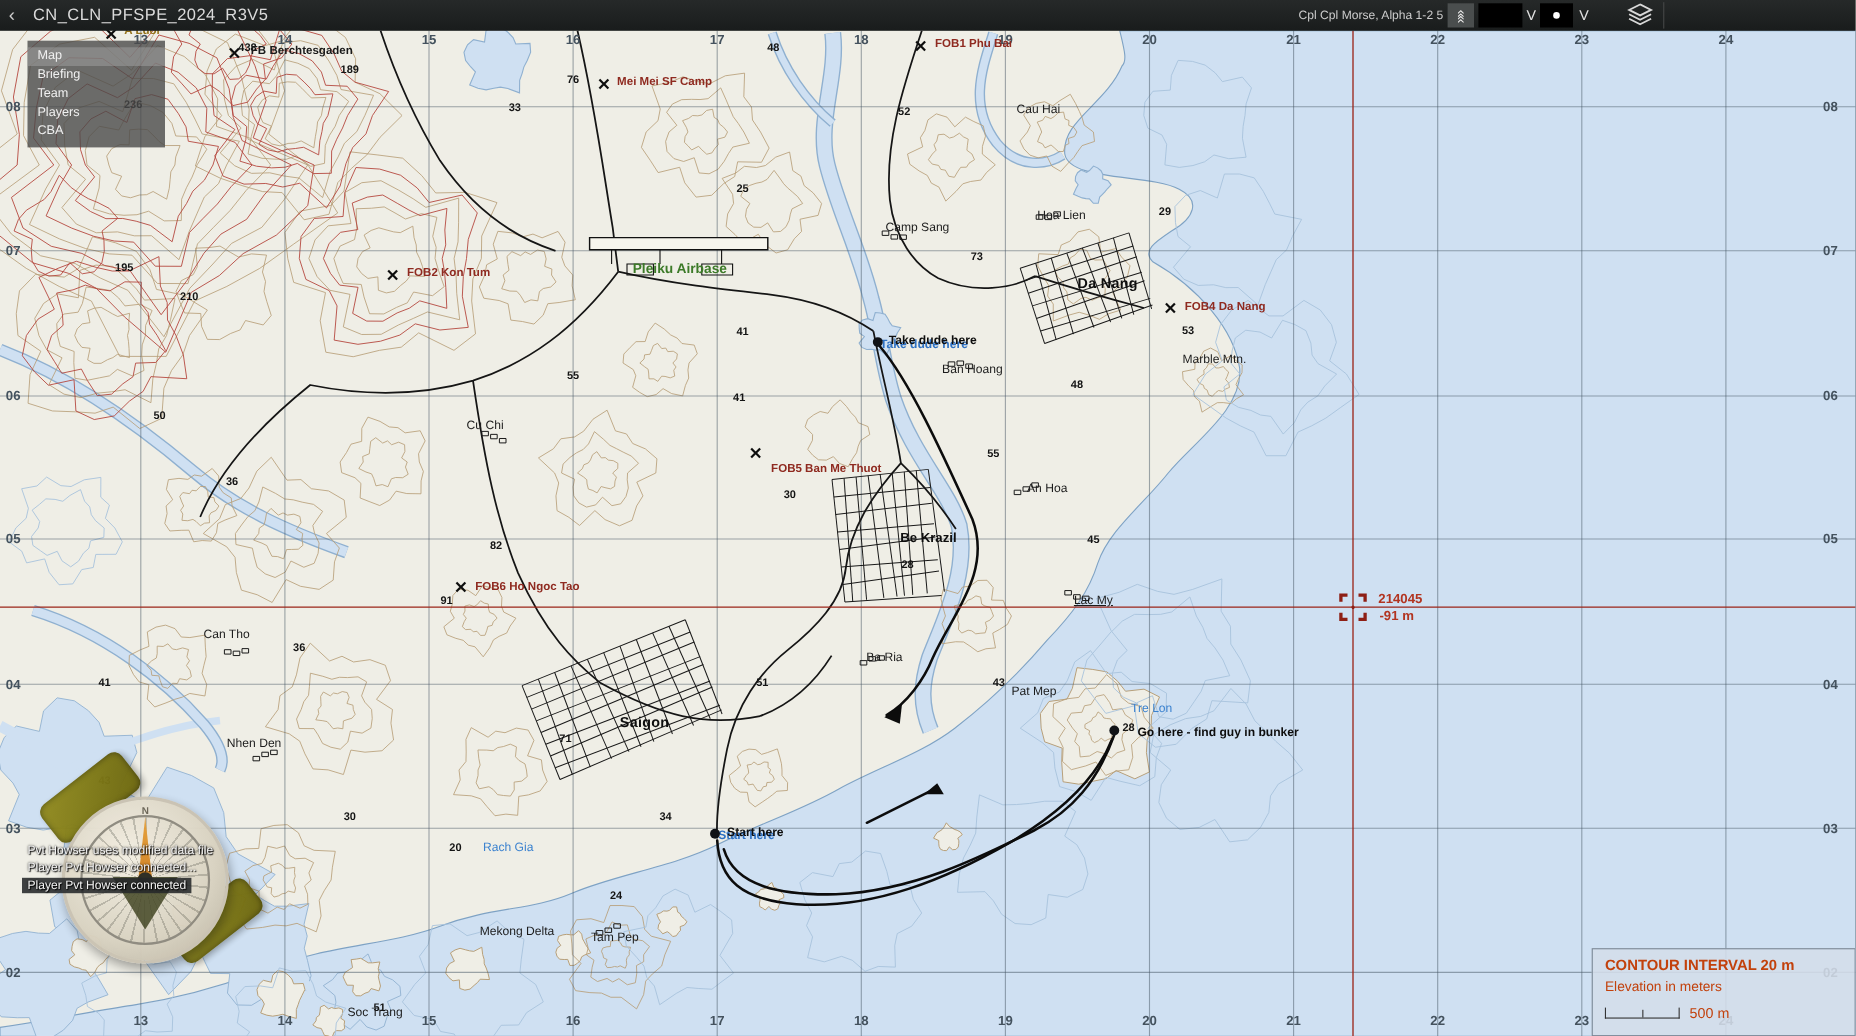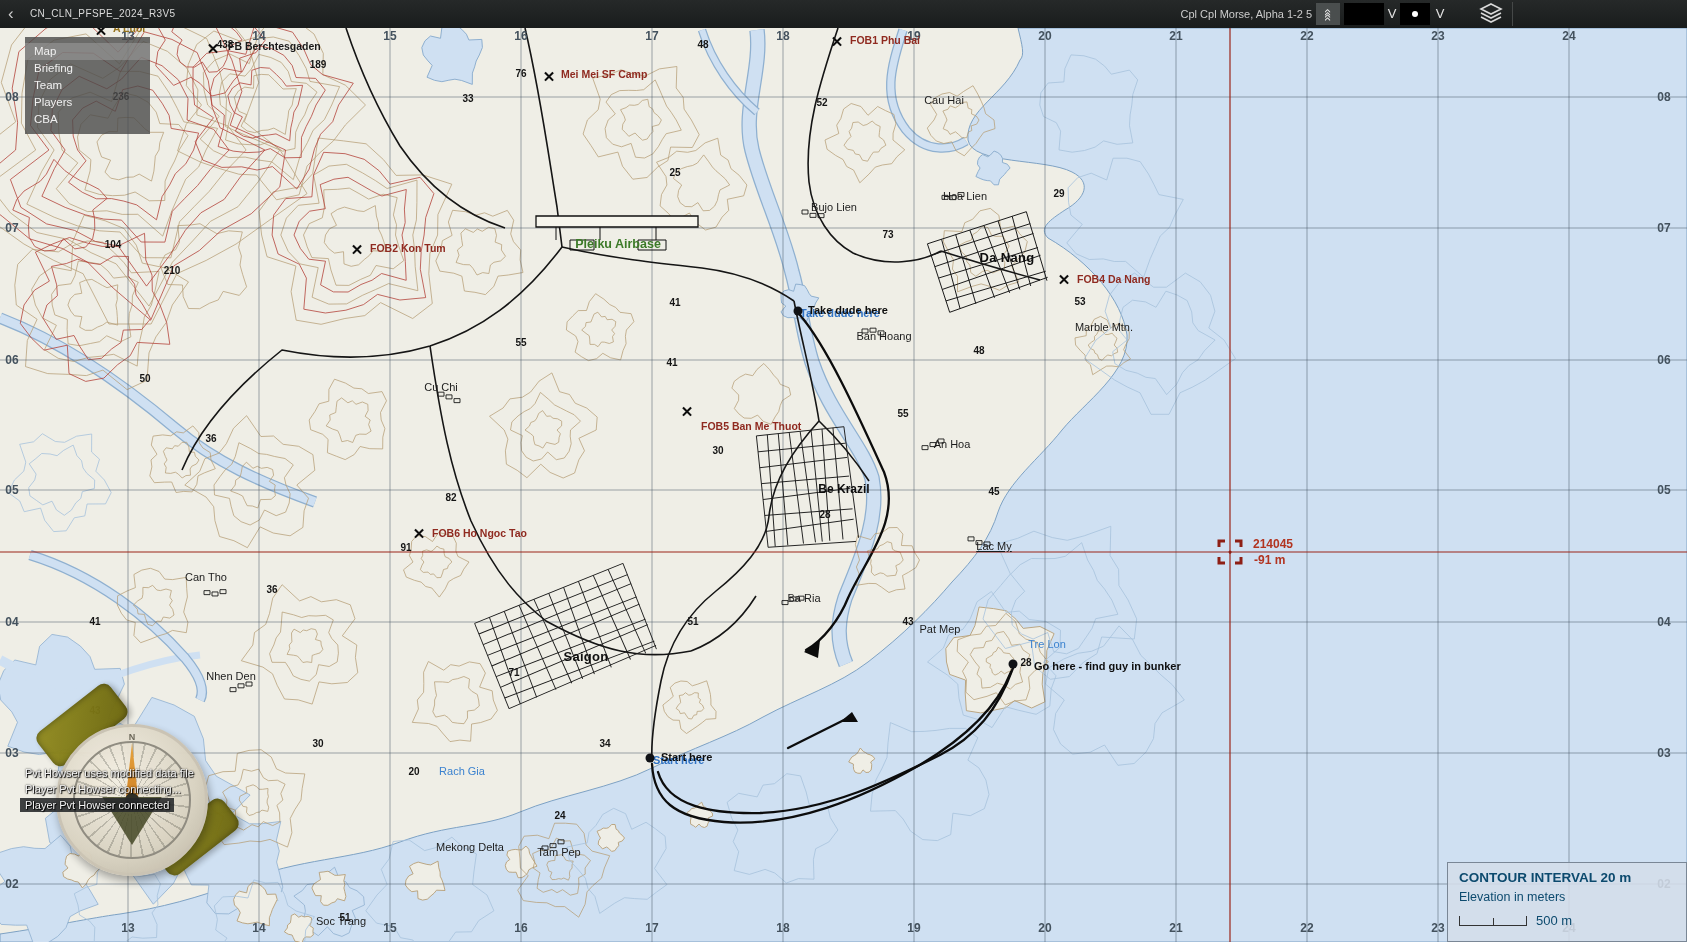--- a/index.html
+++ b/index.html
@@ -21,21 +21,21 @@
   .fobgold{color:#96731c;}
   .mdot{position:absolute;width:9px;height:9px;border-radius:50%;background:#101216;transform:translate(-50%,-50%);}
   .mtext{position:absolute;font-size:11px;font-weight:700;color:#0e0e0e;white-space:nowrap;transform:translate(0,-50%);}
   .mblue{color:#2f72c4;}
   .cursor-lab{position:absolute;font-size:12px;font-weight:700;color:#b23420;white-space:nowrap;transform:translate(0,-50%);}
 
   
   #topbar{position:absolute;left:0;top:0;width:100%;height:28px;z-index:7;
           background:linear-gradient(#262929,#191c1c);}
   #topbar .back{position:absolute;left:8px;top:0;line-height:28px;font-size:17px;color:#cfcfcf;}
-  #topbar .title{position:absolute;left:30px;top:0;line-height:28px;font-size:10px;color:#dadada;letter-spacing:.4px;}
+  #topbar .title{position:absolute;left:30px;top:0;line-height:28px;font-size:15px;color:#dadada;letter-spacing:.4px;}
   #topbar .player{position:absolute;right:375px;top:0;line-height:28px;font-size:11px;color:#cccccc;}
   .tb-box{position:absolute;top:3px;height:22px;box-sizing:border-box;}
   #btn-collapse{left:1316px;width:24px;background:#4a4e4e;color:#eee;text-align:center;}
   #btn-collapse .chev{display:inline-block;transform:rotate(90deg);font-size:13px;line-height:22px;letter-spacing:-2px;}
   #swatch1{left:1344px;width:40px;background:#000;}
   #v1{left:1384px;width:16px;color:#e3e3e3;font-size:13px;line-height:22px;text-align:center;}
   #swatch2{left:1400px;width:30px;background:#000;}
   #swatch2 .cdot{position:absolute;left:50%;top:50%;width:6px;height:6px;border-radius:50%;background:#fff;transform:translate(-50%,-50%);}
   #v2{left:1432px;width:16px;color:#e3e3e3;font-size:13px;line-height:22px;text-align:center;}
   #layers-btn{left:1474px;width:34px;}
@@ -47,21 +47,21 @@
   .menu-item.sel{background:rgba(170,170,170,.45);}
 
   
   #chat{position:absolute;left:20px;top:766px;z-index:5;}
   .chat-line{font-size:11px;color:#f4f4f4;margin-bottom:2px;width:fit-content;padding:1px 5px;
              text-shadow:0 0 2px #000,1px 1px 1px #000;}
   .chat-line.hl{background:rgba(38,40,42,.88);}
 
   
   #legend{position:absolute;left:1447px;top:862px;width:240px;height:80px;z-index:6;box-sizing:border-box;
-          background:rgba(212,221,233,.88);border:1px solid #7a8796;padding:7px 11px;color:#0c4a6e;}
+          background:rgba(212,221,233,.88);border:1px solid #7a8796;padding:7px 11px;color:#c2410c;}
   #legend .l1{font-size:13.5px;font-weight:700;}
   #legend .l2{font-size:12.5px;margin-top:5px;}
   #legend .scale{display:flex;align-items:center;margin-top:9px;}
   #legend .bar{position:relative;width:66px;height:9px;border-left:1px solid #333;border-right:1px solid #333;border-bottom:1.5px solid #333;}
   #legend .bar i{position:absolute;left:50%;bottom:0;width:1px;height:7px;background:#333;}
   #legend .sl{font-size:13px;margin-left:9px;}
 
   
   #compass{position:absolute;left:40px;top:700px;width:230px;height:195px;z-index:4;opacity:.97;}
   .strap{position:absolute;background:linear-gradient(135deg,#938d20,#6c660e);border-radius:9px;
@@ -384,21 +384,21 @@
       <div class="lab gridlab" style="left: 1664px; top: 360px;">06</div>
       <div class="lab gridlab" style="left: 12px; top: 490px;">05</div>
       <div class="lab gridlab" style="left: 1664px; top: 490px;">05</div>
       <div class="lab gridlab" style="left: 12px; top: 622px;">04</div>
       <div class="lab gridlab" style="left: 1664px; top: 622px;">04</div>
       <div class="lab gridlab" style="left: 12px; top: 753px;">03</div>
       <div class="lab gridlab" style="left: 1664px; top: 753px;">03</div>
       <div class="lab gridlab" style="left: 12px; top: 884px;">02</div>
       <div class="lab gridlab" style="left: 1664px; top: 884px;">02</div>
       <div class="lab place" style="left: 944px; top: 100px;">Cau Hai</div>
-      <div class="lab place" style="left: 834px; top: 207px;">Bujo Lien</div>
+      <div class="lab place" style="left: 834px; top: 207px;">Camp Sang</div>
       <div class="lab place" style="left: 965px; top: 196px;">Hoa Lien</div>
       <div class="lab city" style="left: 1007px; top: 257px;">Da Nang</div>
       <div class="lab place" style="left: 1104px; top: 327px;">Marble Mtn.</div>
       <div class="lab place" style="left: 884px; top: 336px;">Ban Hoang</div>
       <div class="lab place" style="left: 952px; top: 444px;">An Hoa</div>
       <div class="lab place" style="left: 441px; top: 387px;">Cu Chi</div>
       <div class="lab city2" style="left: 844px; top: 489px;">Be Krazil</div>
       <div class="lab place" style="left: 994px; top: 546px; text-decoration: underline;">Lac My</div>
       <div class="lab place" style="left: 206px; top: 577px;">Can Tho</div>
       <div class="lab place" style="left: 804px; top: 598px;">Ba Ria</div>
@@ -414,21 +414,21 @@
       <div class="lab elev" style="left: 225px; top: 44px; text-align: center;">438</div>
       <div class="lab elev" style="left: 703px; top: 44px;">48</div>
       <div class="lab elev" style="left: 318px; top: 64px;">189</div>
       <div class="lab elev" style="left: 121px; top: 96px;">236</div>
       <div class="lab elev" style="left: 822px; top: 102px;">52</div>
       <div class="lab elev" style="left: 468px; top: 98px;">33</div>
       <div class="lab elev" style="left: 521px; top: 73px;">76</div>
       <div class="lab elev" style="left: 675px; top: 172px;">25</div>
       <div class="lab elev" style="left: 888px; top: 234px;">73</div>
       <div class="lab elev" style="left: 1059px; top: 193px;">29</div>
-      <div class="lab elev" style="left: 113px; top: 244px;">104</div>
+      <div class="lab elev" style="left: 113px; top: 244px;">195</div>
       <div class="lab elev" style="left: 172px; top: 270px;">210</div>
       <div class="lab elev" style="left: 675px; top: 302px;">41</div>
       <div class="lab elev" style="left: 1080px; top: 301px;">53</div>
       <div class="lab elev" style="left: 521px; top: 342px;">55</div>
       <div class="lab elev" style="left: 979px; top: 350px;">48</div>
       <div class="lab elev" style="left: 672px; top: 362px;">41</div>
       <div class="lab elev" style="left: 145px; top: 378px;">50</div>
       <div class="lab elev" style="left: 903px; top: 413px;">55</div>
       <div class="lab elev" style="left: 211px; top: 438px;">36</div>
       <div class="lab elev" style="left: 718px; top: 450px;">30</div>
@@ -502,21 +502,21 @@
   <div id="menu">
       <div class="menu-item sel">Map</div>
       <div class="menu-item">Briefing</div>
       <div class="menu-item">Team</div>
       <div class="menu-item">Players</div>
       <div class="menu-item">CBA</div>
     </div>
 
   <div id="chat">
       <div class="chat-line">Pvt Howser uses modified data file</div>
-      <div class="chat-line">Player Pvt Howser connecting...</div>
+      <div class="chat-line">Player Pvt Howser connected...</div>
       <div class="chat-line hl">Player Pvt Howser connected</div>
     </div>
 
   <div id="compass">
     <div class="strap" id="strap1"></div>
     <div class="strap" id="strap2"></div>
     <div id="cbody">
       <div id="cring"></div>
       <div id="cwedge"></div>
       <div id="cneedle"></div>

